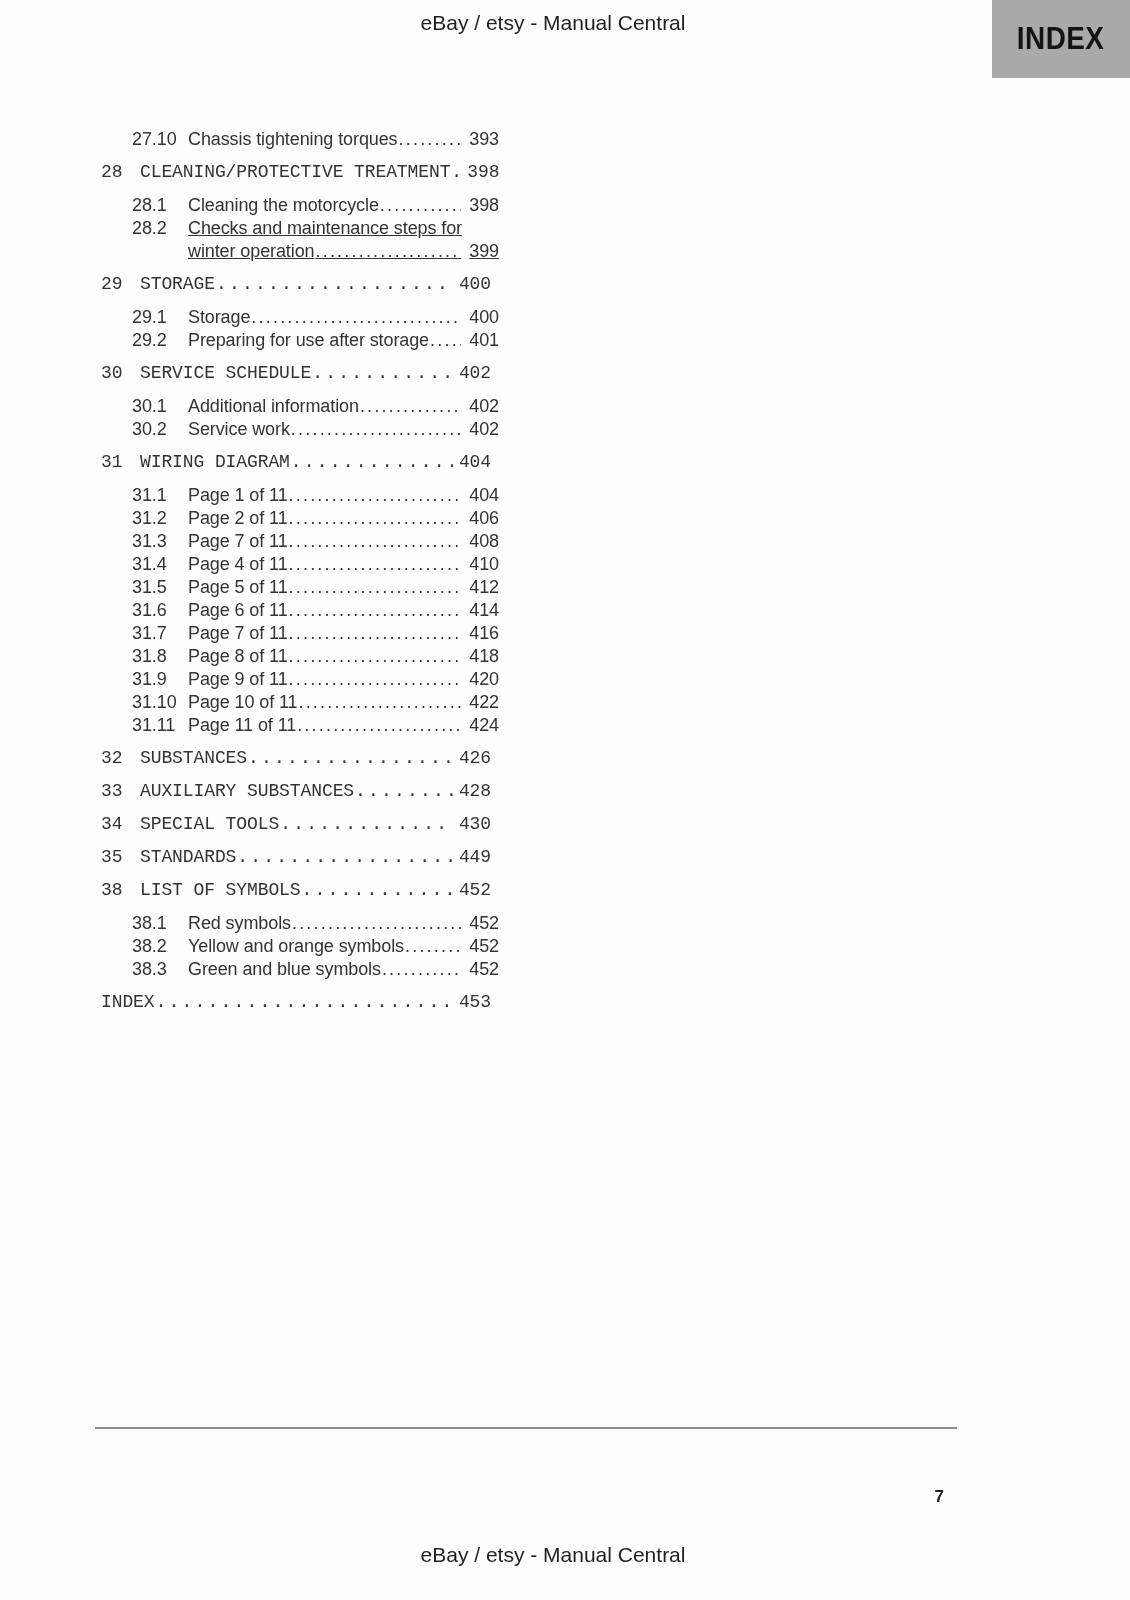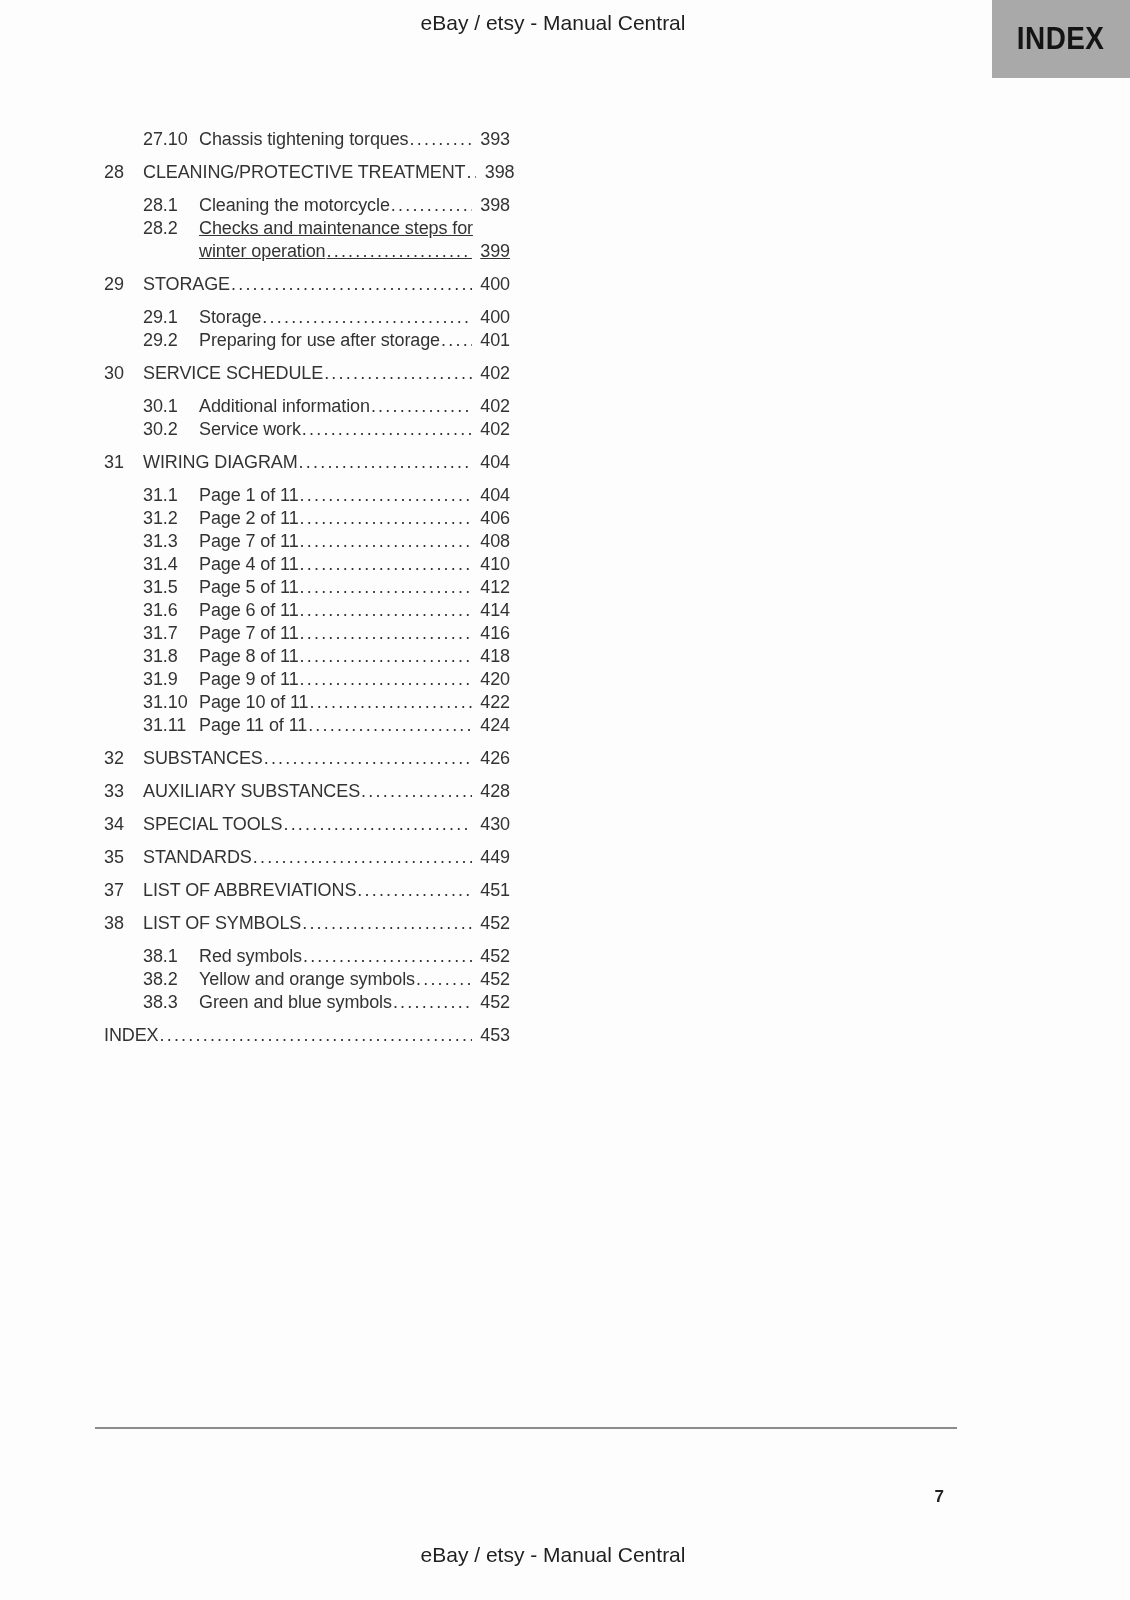--- a/index.html
+++ b/index.html
@@ -43,32 +43,33 @@
     font-weight: bold;
     color: #141414;
     transform: scaleX(0.9);
     letter-spacing: 0.5px;
   }
 
   
   .toc {
     position: absolute;
     top: 128px;
-    left: 104px;
+    left: 93px;
     width: 406px;
     font-size: 18px;
     letter-spacing: -0.1px;
   }
   .row {
     display: flex;
     align-items: baseline;
     line-height: 23px;
   }
   .row.chapter, .row.root {
-    margin: 10px 0;
+    margin: 10px 8px;
+    font-family: Liberation Mono, monospace;
   }
   .chapter .num { width: 39px; flex: none; }
   .sub { padding-left: 39px; }
   .sub .num { width: 56px; flex: none; }
   .title { white-space: nowrap; }
   .dots {
     flex: 1;
     overflow: hidden;
     white-space: nowrap;
     min-width: 10px;
@@ -287,26 +288,20 @@
       <span class="dots"></span>
       <span class="page">430</span>
     </div>
     <div class="row chapter">
       <span class="num">35</span>
       <span class="title">STANDARDS</span>
       <span class="dots"></span>
       <span class="page">449</span>
     </div>
     <div class="row chapter">
-      <span class="num">37</span>
-      <span class="title">LIST OF ABBREVIATIONS</span>
-      <span class="dots"></span>
-      <span class="page">451</span>
-    </div>
-    <div class="row chapter">
       <span class="num">38</span>
       <span class="title">LIST OF SYMBOLS</span>
       <span class="dots"></span>
       <span class="page">452</span>
     </div>
     <div class="row sub">
       <span class="num">38.1</span>
       <span class="title">Red symbols</span>
       <span class="dots"></span>
       <span class="page">452</span>

